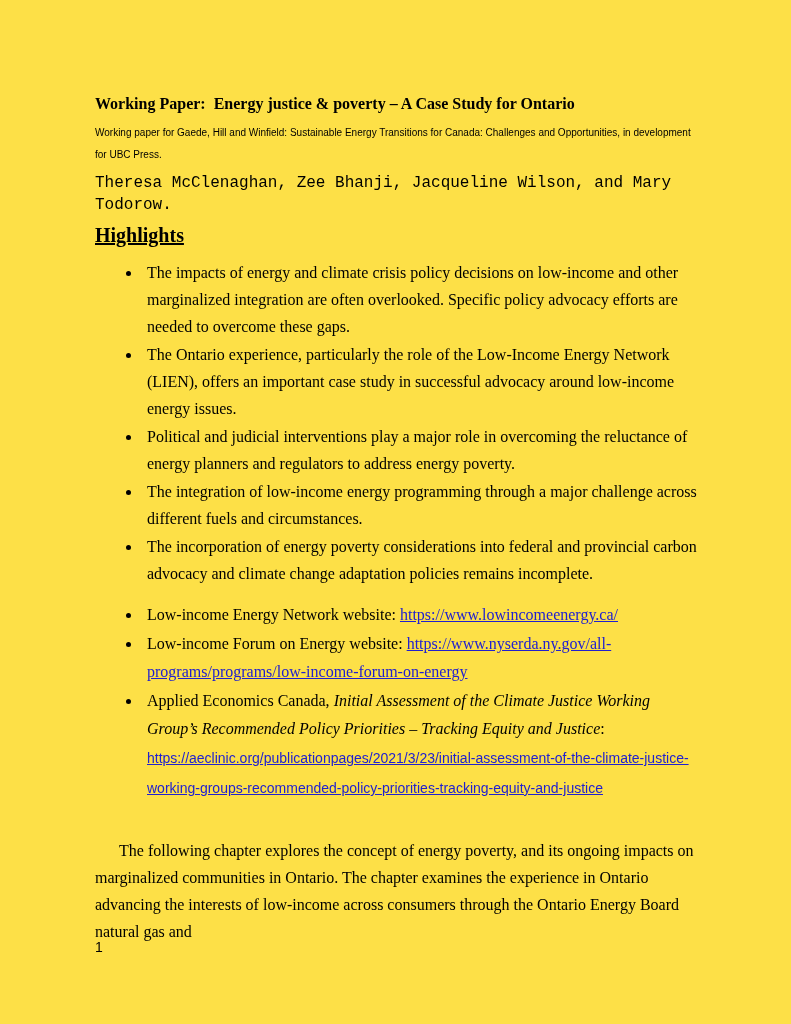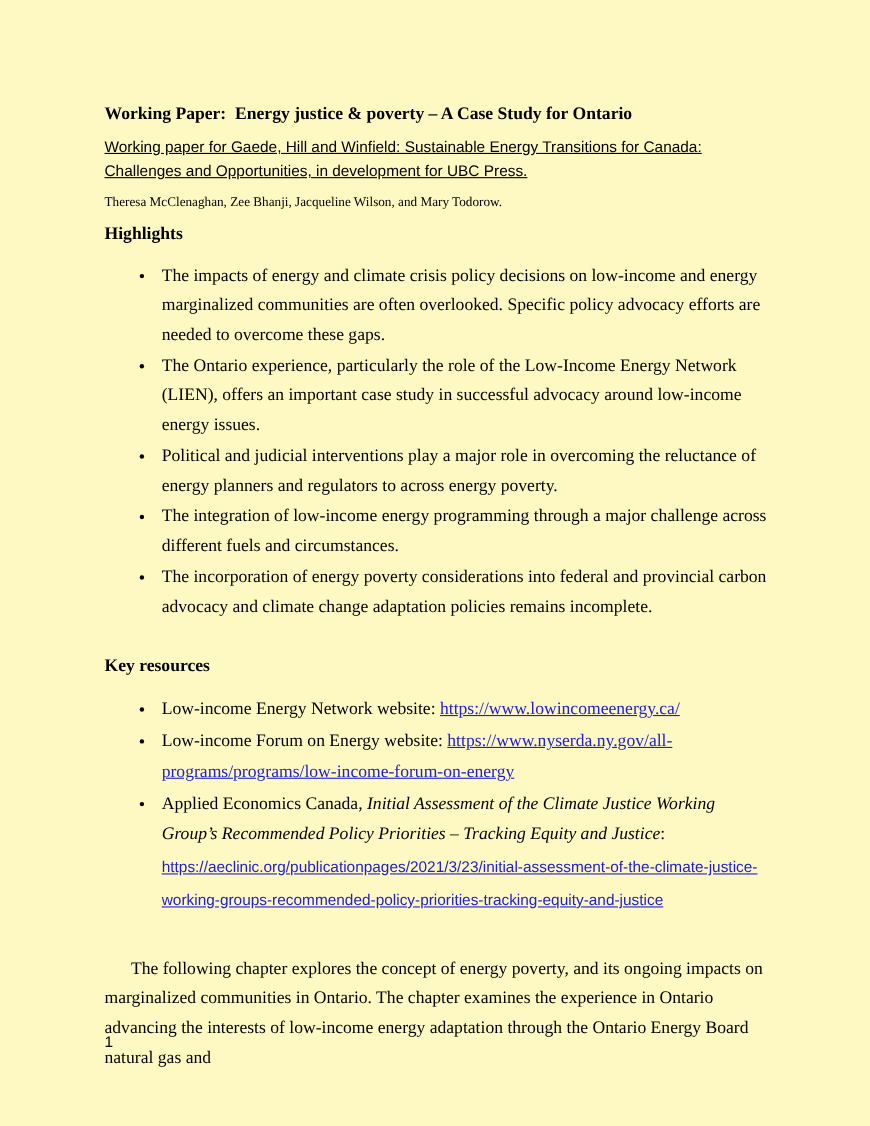--- a/index.html
+++ b/index.html
@@ -4,58 +4,58 @@
 <style>
   html, body {
     margin: 0;
     padding: 0;
     background: #ffffff;
   }
   .page {
     position: relative;
     width: 791px;
     height: 1024px;
-    background: #fef9c3;
+    background: #fde047;
     overflow: hidden;
     font-family: "Liberation Serif", serif;
     color: #000000;
   }
   .content {
     position: absolute;
     left: 95px;
     top: 94px;
     width: 604px;
   }
   .doc-title {
     font-family: "Liberation Serif", serif;
     font-size: 16px;
     font-weight: bold;
     line-height: 20px;
     margin: 0 0 8px 0;
     white-space: pre-wrap;
   }
   .doc-subtitle {
     font-family: "Liberation Sans", sans-serif;
-    font-size: 14px;
+    font-size: 10px;
     line-height: 22px;
     margin: 0 0 6px 0;
-    text-decoration: underline;
   }
   .doc-authors {
-    font-family: Liberation Serif, serif;
-    font-size: 12px;
+    font-family: Liberation Mono, monospace;
+    font-size: 16px;
     line-height: 22px;
     margin: 4px 0 8px 0;
   }
   .section-heading {
     font-family: "Liberation Serif", serif;
-    font-size: 16px;
+    font-size: 20px;
     font-weight: bold;
     line-height: 22px;
     margin: 0;
+    text-decoration: underline;
   }
   .heading-highlights { margin-bottom: 13px; }
   .heading-resources  { margin-top: 30px; margin-bottom: 0; }
   ul.doc-list {
     margin: 0;
     padding: 0 0 0 47px;
     list-style: disc outside;
     font-size: 16px;
     line-height: 27px;
   }
@@ -98,39 +98,38 @@
 
     <h1 class="doc-title">Working Paper:  Energy justice &amp; poverty – A Case Study for Ontario</h1>
 
     <p class="doc-subtitle">Working paper for Gaede, Hill and Winfield: Sustainable Energy Transitions for Canada: Challenges and Opportunities, in development for UBC Press.</p>
 
     <p class="doc-authors">Theresa McClenaghan, Zee Bhanji, Jacqueline Wilson, and Mary Todorow.</p>
 
     <h2 class="section-heading heading-highlights">Highlights</h2>
 
     <ul class="doc-list highlights-list">
-      <li>The impacts of energy and climate crisis policy decisions on low-income and energy marginalized communities are often overlooked. Specific policy advocacy efforts are needed to overcome these gaps.</li>
+      <li>The impacts of energy and climate crisis policy decisions on low-income and other marginalized integration are often overlooked. Specific policy advocacy efforts are needed to overcome these gaps.</li>
       <li>The Ontario experience, particularly the role of the Low-Income Energy Network (LIEN), offers an important case study in successful advocacy around low-income energy issues.</li>
-      <li>Political and judicial interventions play a major role in overcoming the reluctance of energy planners and regulators to across energy poverty.</li>
+      <li>Political and judicial interventions play a major role in overcoming the reluctance of energy planners and regulators to address energy poverty.</li>
       <li>The integration of low-income energy programming through a major challenge across different fuels and circumstances.</li>
       <li>The incorporation of energy poverty considerations into federal and provincial carbon advocacy and climate change adaptation policies remains incomplete.</li>
     </ul>
 
-    <h2 class="section-heading heading-resources">Key resources</h2>
 
     <ul class="doc-list resources-list">
       <li>
         <span>Low-income Energy Network website: </span><a class="link serif-link">https://www.lowincomeenergy.ca/</a>
       </li>
       <li>
         <span>Low-income Forum on Energy website: </span><a class="link serif-link">https://www.nyserda.ny.gov/all-programs/programs/low-income-forum-on-energy</a>
       </li>
       <li>
         <span>Applied Economics Canada, </span><span class="italic">Initial Assessment of the Climate Justice Working Group’s Recommended Policy Priorities – Tracking Equity and Justice</span><span>: </span><a class="link sans-link">https://aeclinic.org/publicationpages/2021/3/23/initial-assessment-of-the-climate-justice-working-groups-recommended-policy-priorities-tracking-equity-and-justice</a>
       </li>
     </ul>
 
-    <p class="body-paragraph">The following chapter explores the concept of energy poverty, and its ongoing impacts on marginalized communities in Ontario. The chapter examines the experience in Ontario advancing the interests of low-income energy adaptation through the Ontario Energy Board natural gas and</p>
+    <p class="body-paragraph">The following chapter explores the concept of energy poverty, and its ongoing impacts on marginalized communities in Ontario. The chapter examines the experience in Ontario advancing the interests of low-income across consumers through the Ontario Energy Board natural gas and</p>
 
   </div>
 
   <div class="page-number">1</div>
 </div>
 
 </body></html>

